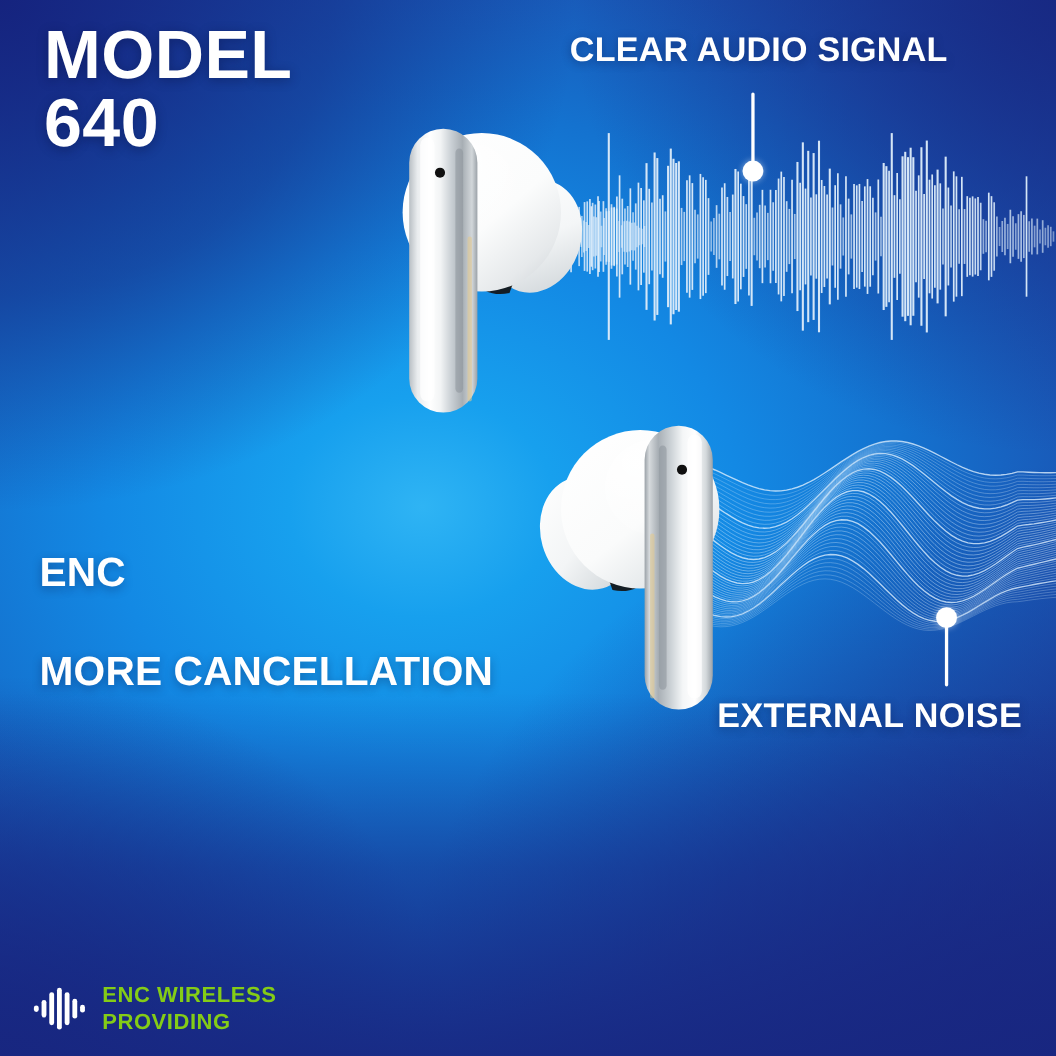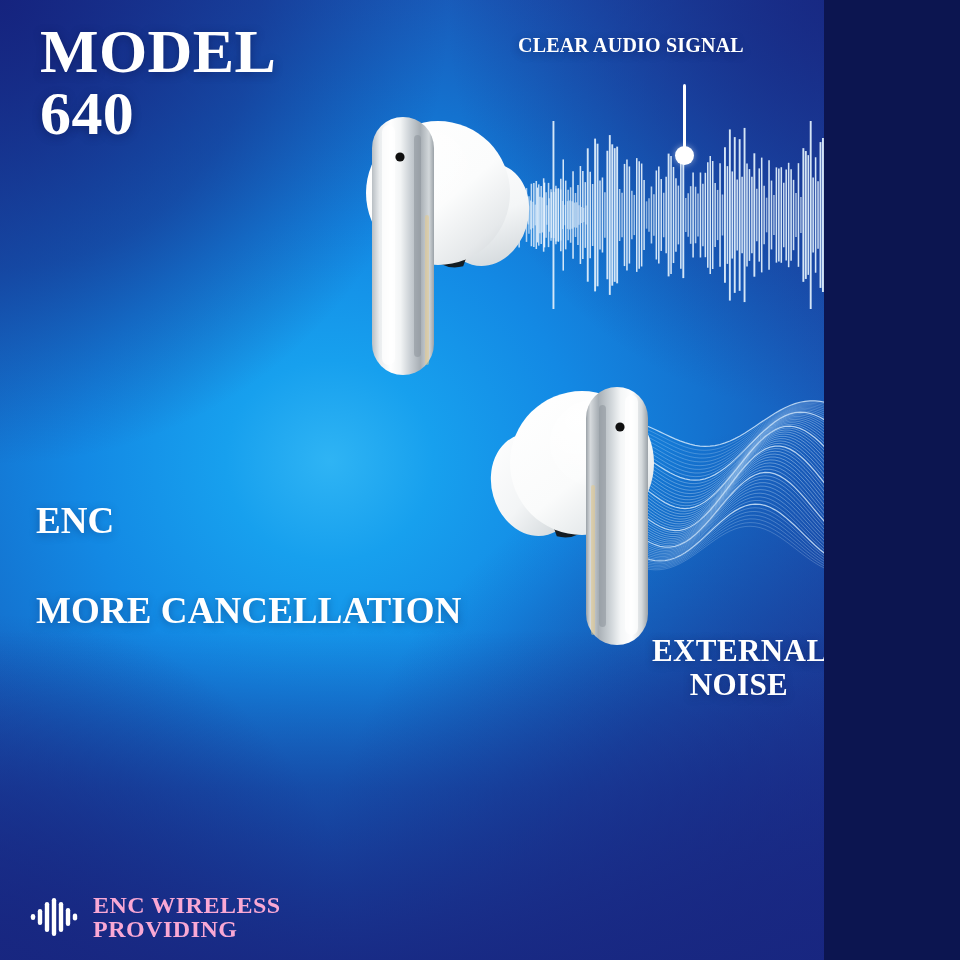--- a/index.html
+++ b/index.html
@@ -1,19 +1,19 @@
 <!DOCTYPE html>
 <html><head>
 <meta charset="utf-8">
 <style>
   html,body{margin:0;padding:0;background:#0c1550;}
   *{box-sizing:border-box;}
   #stage{
-    position:relative;width:824px;height:960px;overflow:hidden;
-    font-family:Liberation Serif, serif;
+    position:relative;width:960px;height:960px;overflow:hidden;
+    font-family:Liberation Sans, sans-serif;
     background:#1b2a86;
   }
   
   .bg-base{position:absolute;inset:0;
     background:
       radial-gradient(115% 95% at 40% 48%, #2fb4f4 0%, #17a0ee 11%, #1389e4 26%, #1472cf 40%, #1a55b4 56%, #1c3c98 72%, #1d2e86 86%, #1b2780 100%);
   }
   .bg-corner-tl{position:absolute;inset:0;
     background:radial-gradient(70% 62% at 0% 0%, rgba(21,33,124,.95) 0%, rgba(22,36,126,.55) 45%, rgba(24,40,128,0) 78%);}
   .bg-corner-br{position:absolute;inset:0;
@@ -24,21 +24,21 @@
     background:radial-gradient(60% 50% at 0% 100%, rgba(23,37,126,.9) 0%, rgba(23,40,130,0) 72%);}
   .bg-bottomband{position:absolute;left:0;right:0;bottom:0;height:330px;
     background:linear-gradient(to bottom, rgba(25,45,140,0) 0%, rgba(24,40,132,.55) 48%, rgba(24,38,128,.88) 100%);}
 
   
   .txt{position:absolute;color:#ffffff;font-weight:bold;letter-spacing:.4px;}
   #model-title{left:40px;top:20px;font-size:62px;line-height:62px;
     text-shadow:0 2px 10px rgba(8,20,70,.45);}
   #model-title .l2{display:block;}
 
-  #clear-audio-label{left:518px;top:28px;font-size:20px;line-height:34px;
+  #clear-audio-label{left:518px;top:28px;font-size:31px;line-height:34px;
     letter-spacing:.2px;text-shadow:0 2px 9px rgba(8,20,70,.4);}
 
   #enc-block{left:36px;top:498px;font-size:37px;line-height:45px;
     letter-spacing:.1px;text-shadow:0 2px 9px rgba(8,20,70,.35);}
 
   #external-noise-label{left:652px;top:634px;font-size:31px;line-height:34px;
     text-shadow:0 2px 9px rgba(8,20,70,.4);text-align:center;}
 
   #tagline{left:0;right:0;top:775px;text-align:center;font-size:28.5px;
     line-height:38px;letter-spacing:.2px;color:#fff;font-weight:bold;
@@ -49,21 +49,21 @@
   .leader-dot{position:absolute;width:19px;height:19px;border-radius:50%;
     background:#ffffff;box-shadow:0 0 6px rgba(255,255,255,.5);}
   #clear-audio-leader{left:683px;top:84px;height:72px;}
   #clear-audio-dot{left:675px;top:146px;}
   #external-noise-leader{left:859px;top:566px;height:58px;}
   #external-noise-dot{left:851px;top:552px;}
 
   
   #brand{position:absolute;left:30px;top:893px;display:flex;align-items:center;gap:15px;}
   #brand-icon{display:block;}
-  #brand-text{color:#f9a8d4;font-size:24px;font-weight:bold;line-height:24px;letter-spacing:.5px;}
+  #brand-text{color:#84cc16;font-size:20px;font-weight:bold;line-height:24px;letter-spacing:.5px;}
 
   
   .art{position:absolute;}
   #waveform-art{left:500px;top:120px;}
   #mesh-art{left:600px;top:400px;}
   #bud-top{left:330px;top:95px;}
   #bud-bottom{left:460px;top:365px;}
   #mini-wave{left:508px;top:178px;}
 </style>
 </head>

